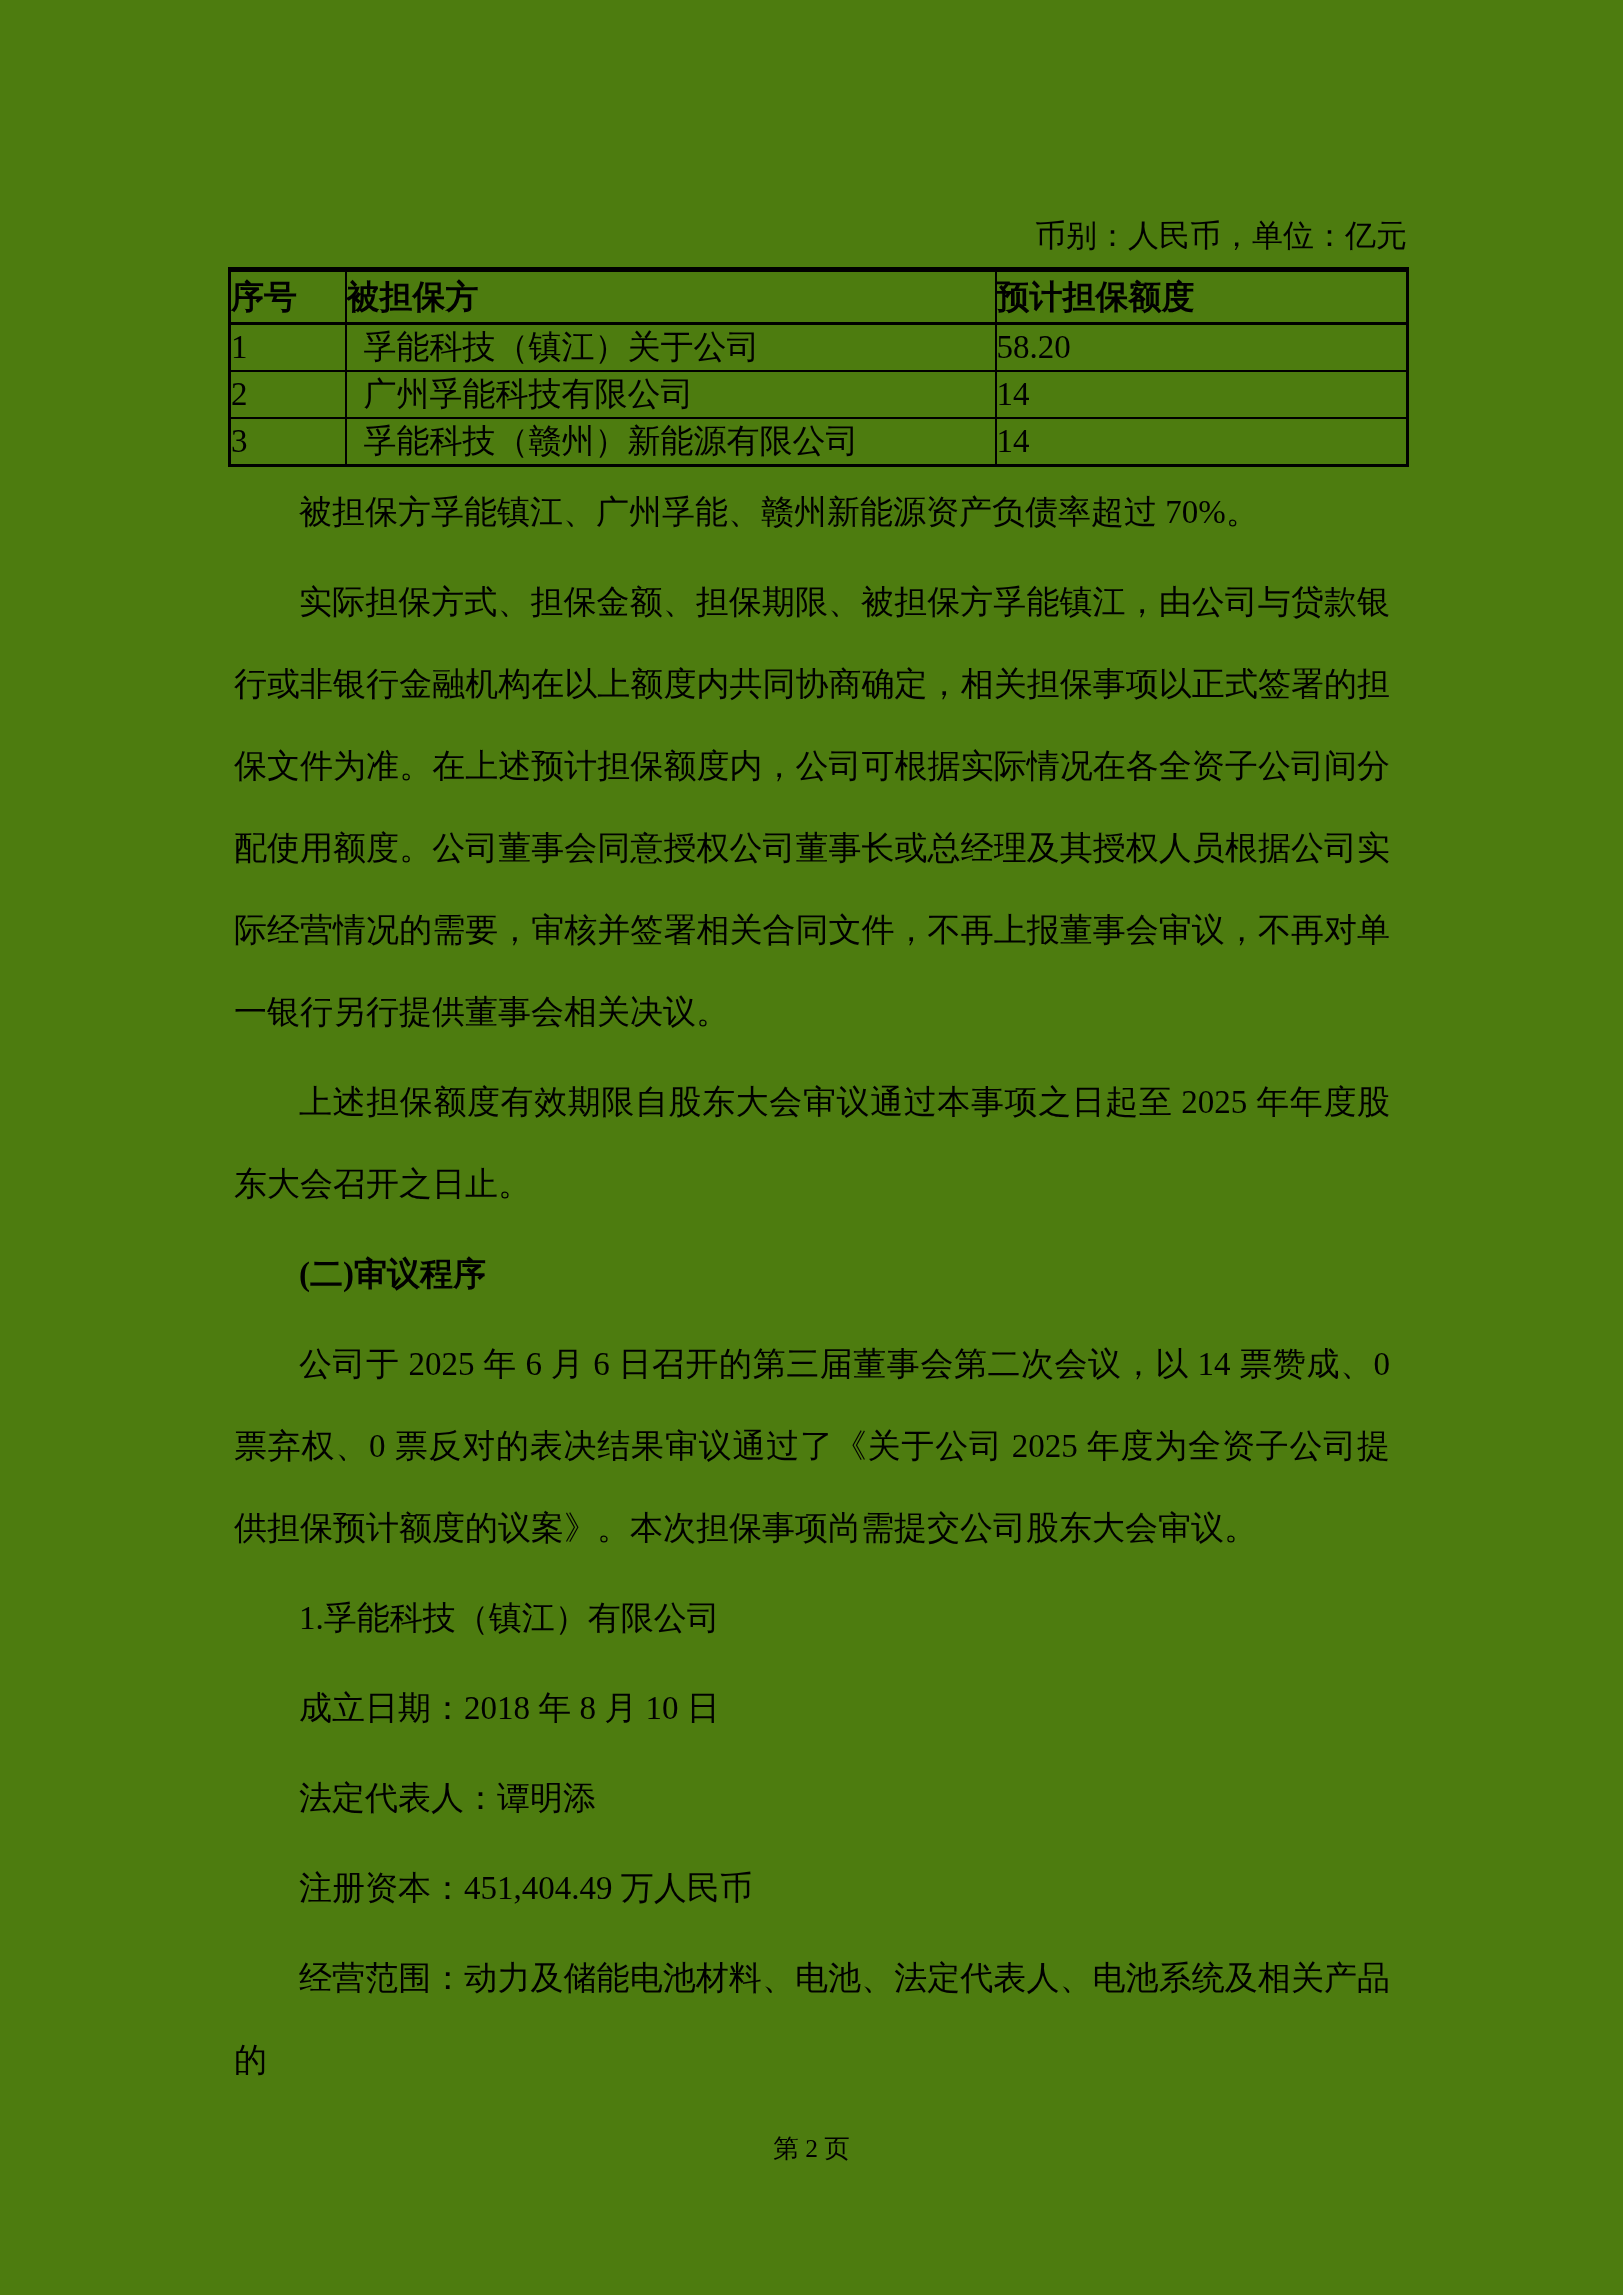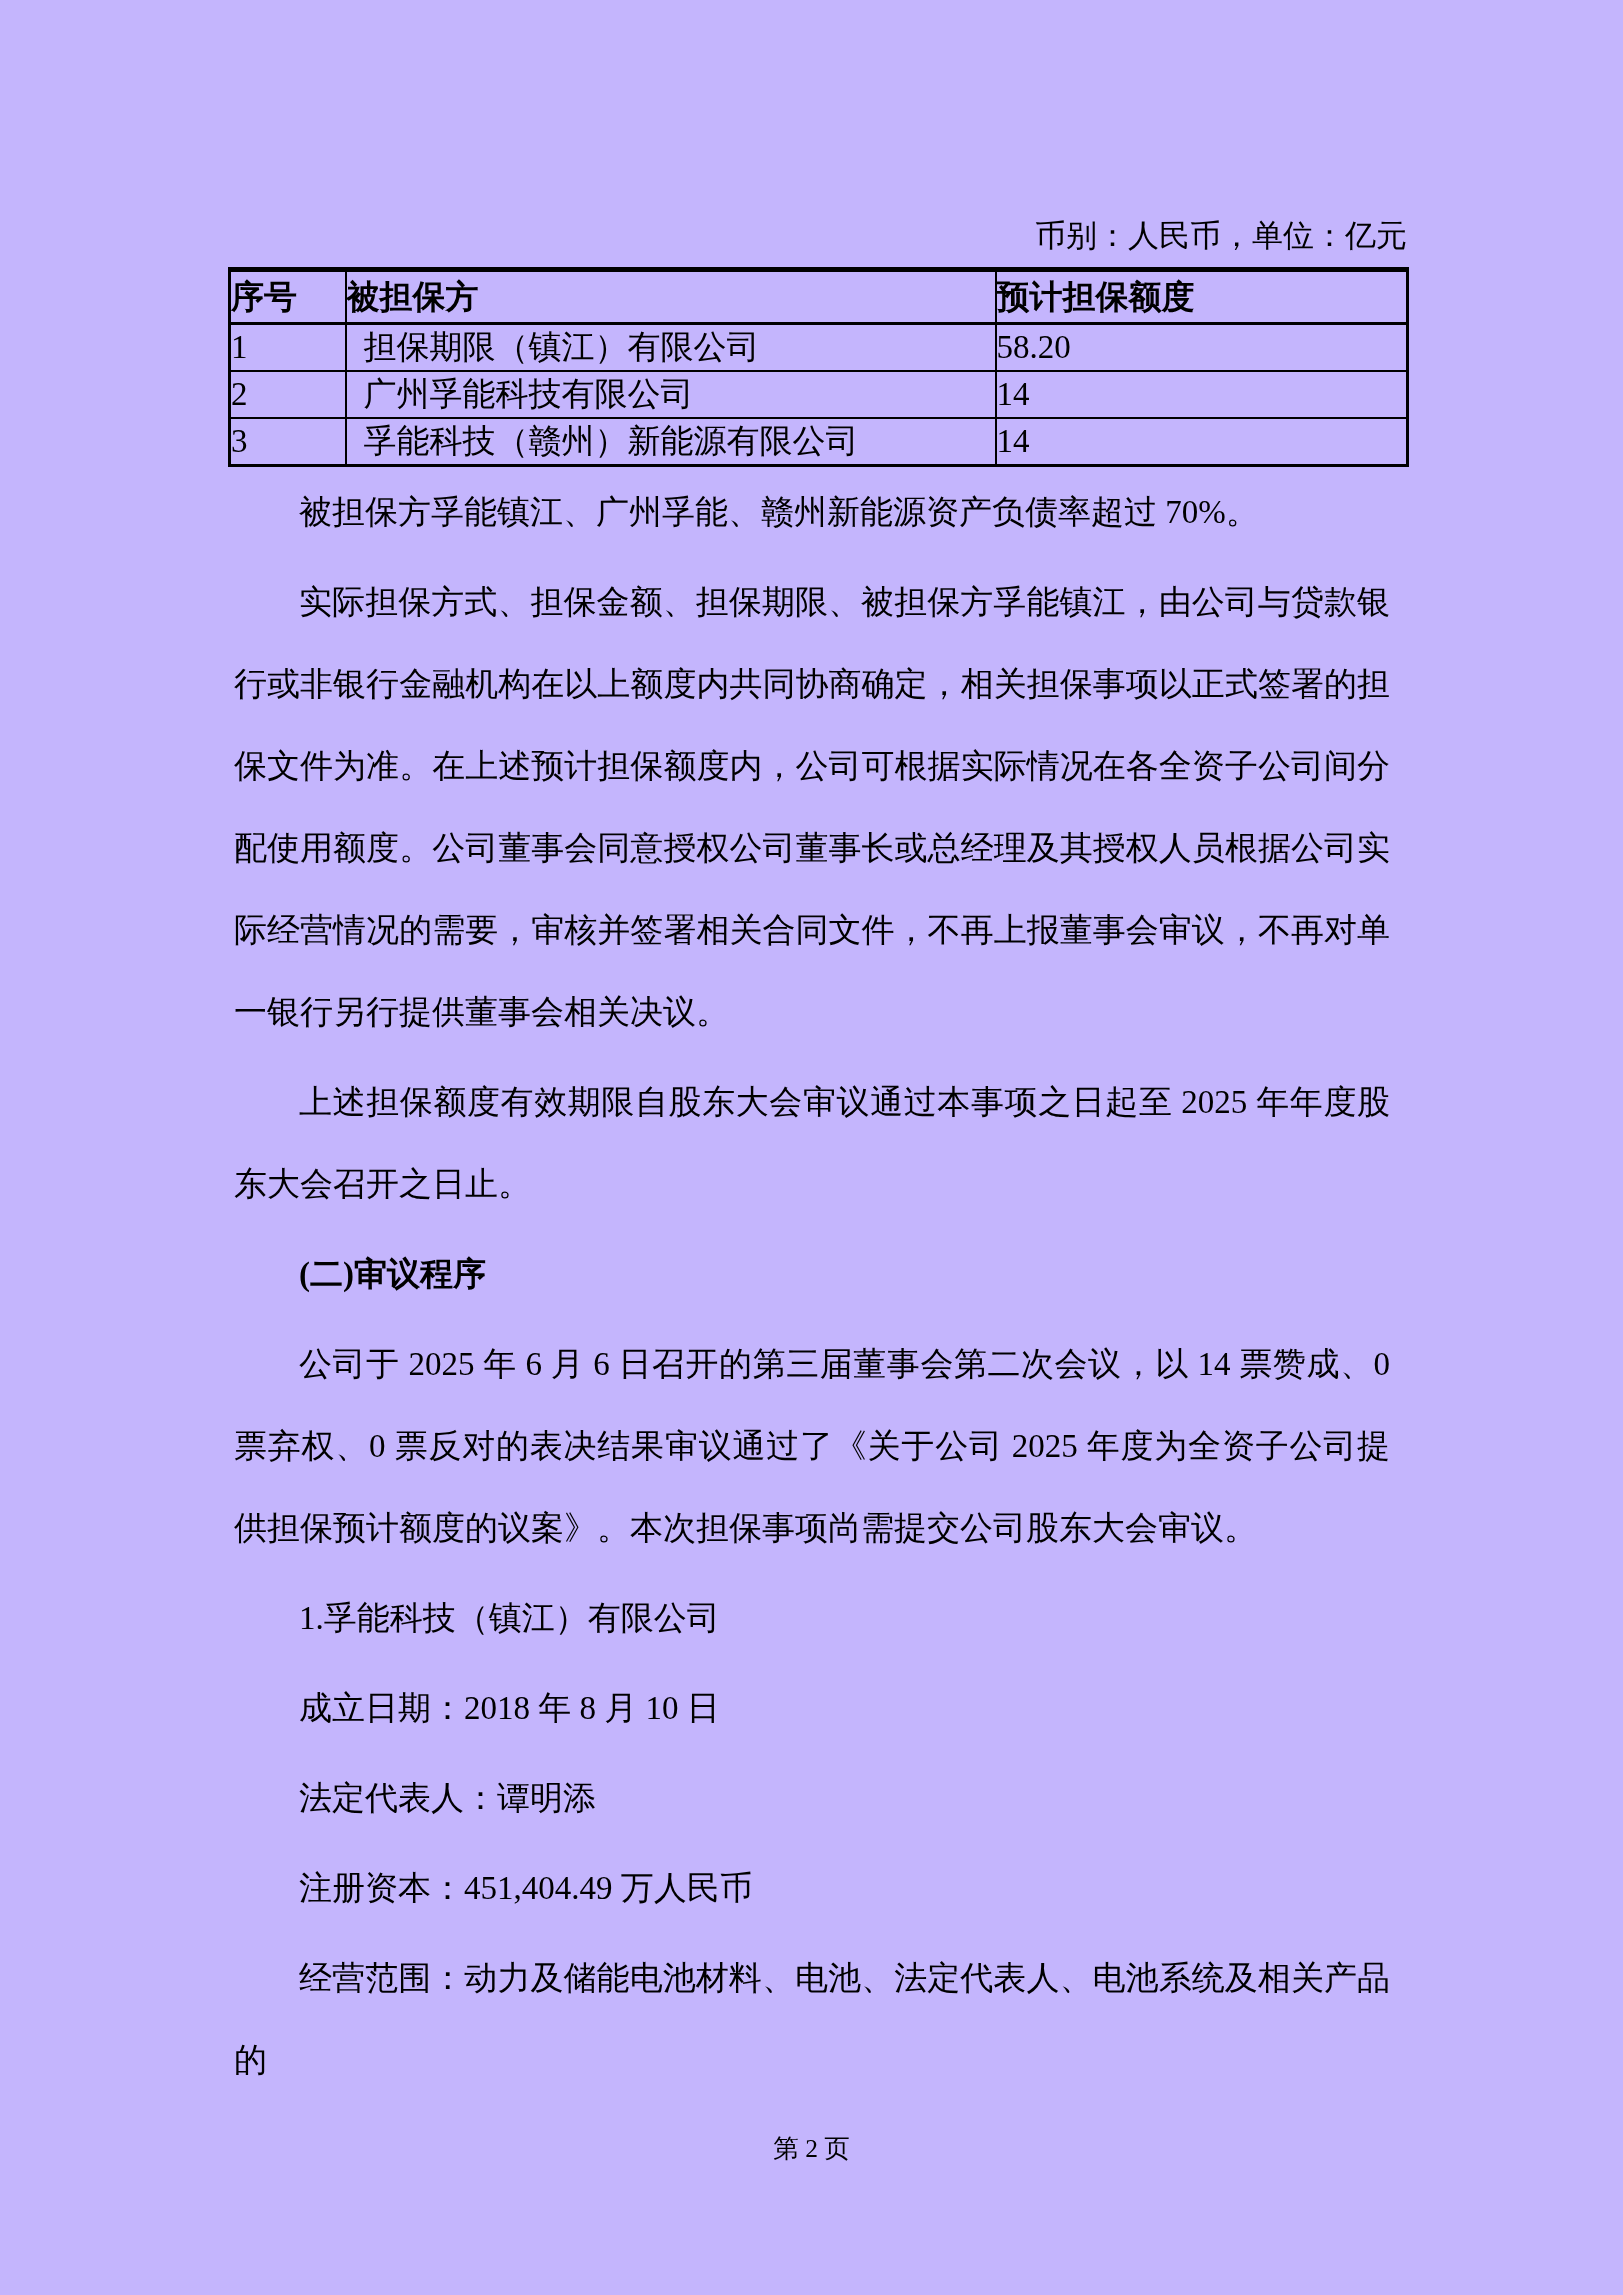--- a/index.html
+++ b/index.html
@@ -5,21 +5,21 @@
   html, body {
     margin: 0;
     padding: 0;
     background: #888;
   }
   .page {
     position: relative;
     width: 1623px;
     height: 2295px;
     margin: 0 auto;
-    background: #c4b5fd;
+    background: #4d7c0f;
     color: #000000;
     font-family: "Liberation Serif", "DejaVu Serif", serif;
     overflow: hidden;
   }
   .currency-note {
     position: absolute;
     top: 215px;
     left: 226px;
     width: 1181px;
     text-align: right;
@@ -100,21 +100,21 @@
       <tr>
         <th>序号</th>
         <th>被担保方</th>
         <th>预计担保额度</th>
       </tr>
     </thead>
     <tbody>
 
         <tr>
           <td class="cell-no">1</td>
-          <td class="cell-name">担保期限（镇江）有限公司</td>
+          <td class="cell-name">孚能科技（镇江）关于公司</td>
           <td class="cell-amount">58.20</td>
         </tr>
 
         <tr>
           <td class="cell-no">2</td>
           <td class="cell-name">广州孚能科技有限公司</td>
           <td class="cell-amount">14</td>
         </tr>
 
         <tr>

